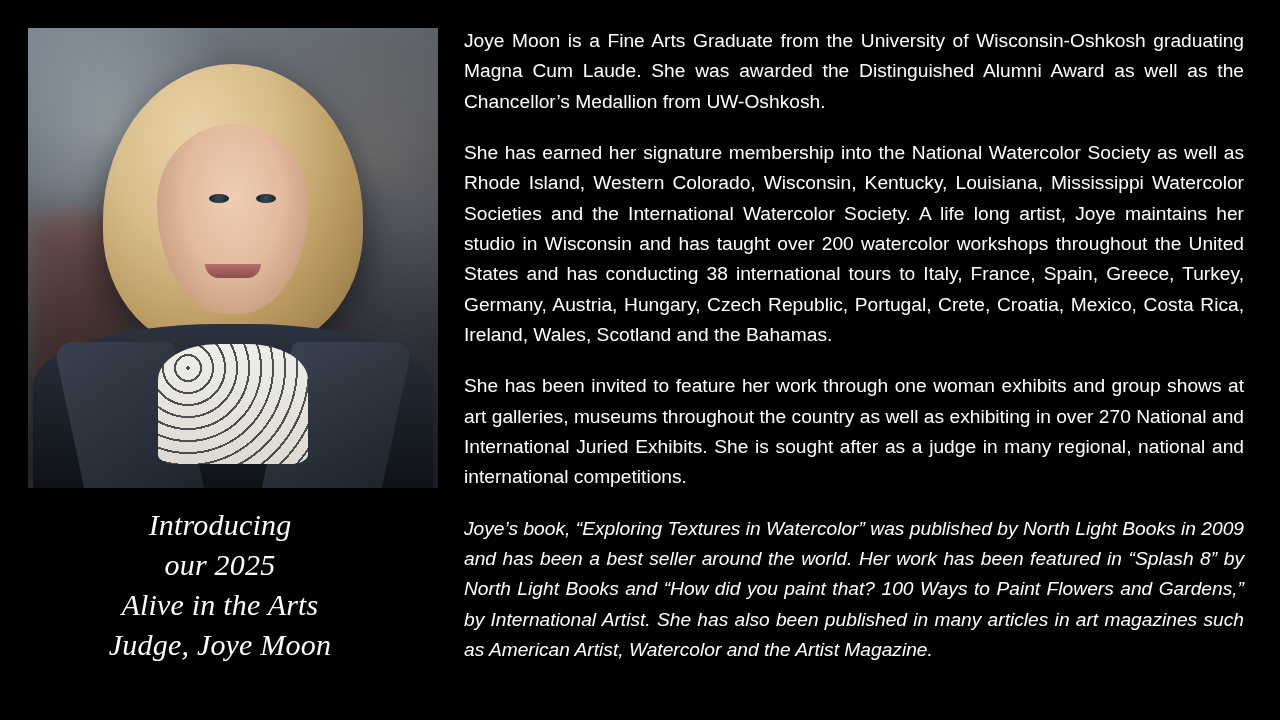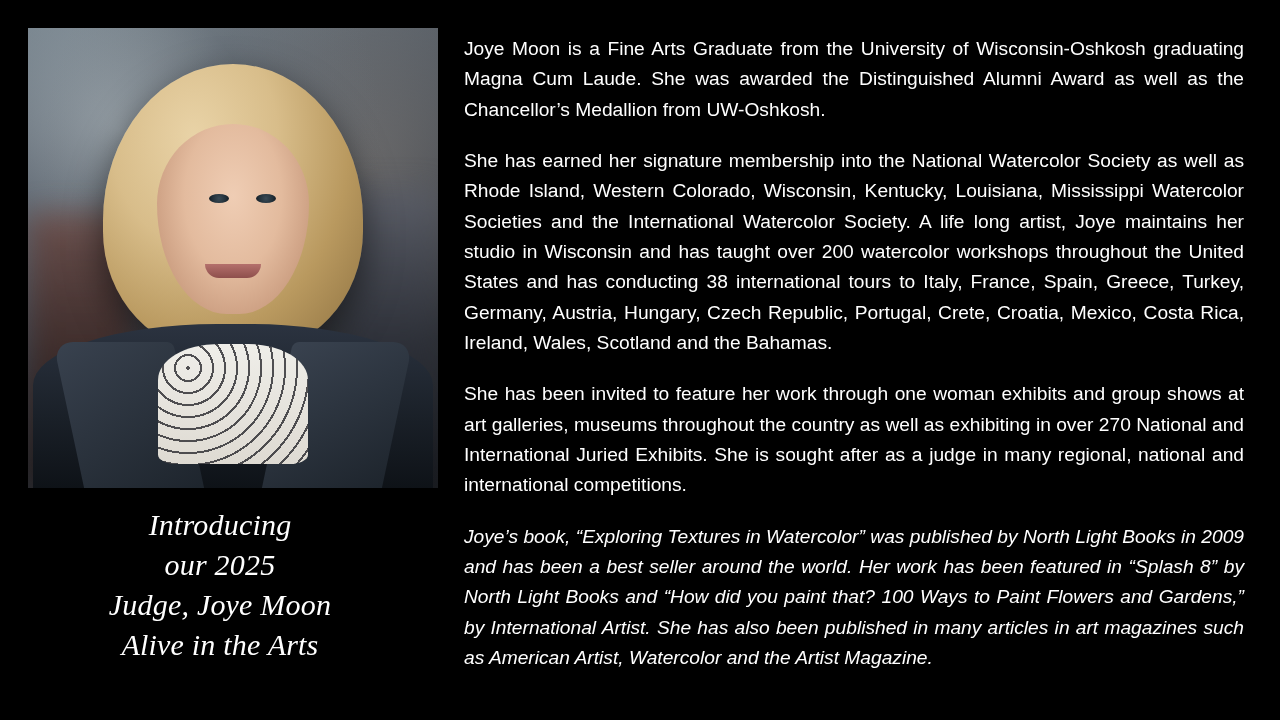--- a/index.html
+++ b/index.html
@@ -160,21 +160,21 @@
     left: 464px;
     top: 26px;
     width: 780px;
     color: #ffffff;
     font-size: 19.2px;
     line-height: 1.58;
     text-align: justify;
     text-justify: inter-word;
   }
   .bio p {
-    margin: 8px 0 21px 0;
+    margin: 0 0 21px 0;
   }
   .bio p:last-child { margin-bottom: 0; font-style: italic; }
 </style>
 </head>
 <body>
 
 <div class="slide">
 
   <div class="left-col">
 
@@ -187,22 +187,22 @@
       <div class="eye left"></div>
       <div class="eye right"></div>
       <div class="mouth"></div>
       <div class="jacket"></div>
       <div class="collar"></div>
     </div>
 
     <div class="caption">
       <div>Introducing</div>
       <div>our 2025</div>
+      <div>Alive in the Arts</div>
       <div>Judge, Joye Moon</div>
-      <div>Alive in the Arts</div>
     </div>
 
   </div>
 
   <div class="bio">
     <p>Joye Moon is a Fine Arts Graduate from the University of Wisconsin-Oshkosh graduating Magna Cum Laude. She was awarded the Distinguished Alumni Award as well as the Chancellor’s Medallion from UW-Oshkosh.</p>
     <p>She has earned her signature membership into the National Watercolor Society as well as Rhode Island, Western Colorado, Wisconsin, Kentucky, Louisiana, Mississippi Watercolor Societies and the International Watercolor Society. A life long artist, Joye maintains her studio in Wisconsin and has taught over 200 watercolor workshops throughout the United States and has conducting 38 international tours to Italy, France, Spain, Greece, Turkey, Germany, Austria, Hungary, Czech Republic, Portugal, Crete, Croatia, Mexico, Costa Rica, Ireland, Wales, Scotland and the Bahamas.</p>
     <p>She has been invited to feature her work through one woman exhibits and group shows at art  galleries, museums throughout the country as well as exhibiting in over 270 National and International Juried Exhibits. She is sought after as a judge in many regional, national and international competitions.</p>
     <p>Joye’s book, “Exploring Textures in Watercolor” was published by North Light Books in 2009 and has been a best seller around the world. Her work has been featured in “Splash 8” by North Light Books and “How did you paint that? 100 Ways to Paint Flowers and Gardens,” by International Artist. She has also been published in many articles in art magazines such as American Artist, Watercolor and the Artist Magazine.</p>
   </div>

